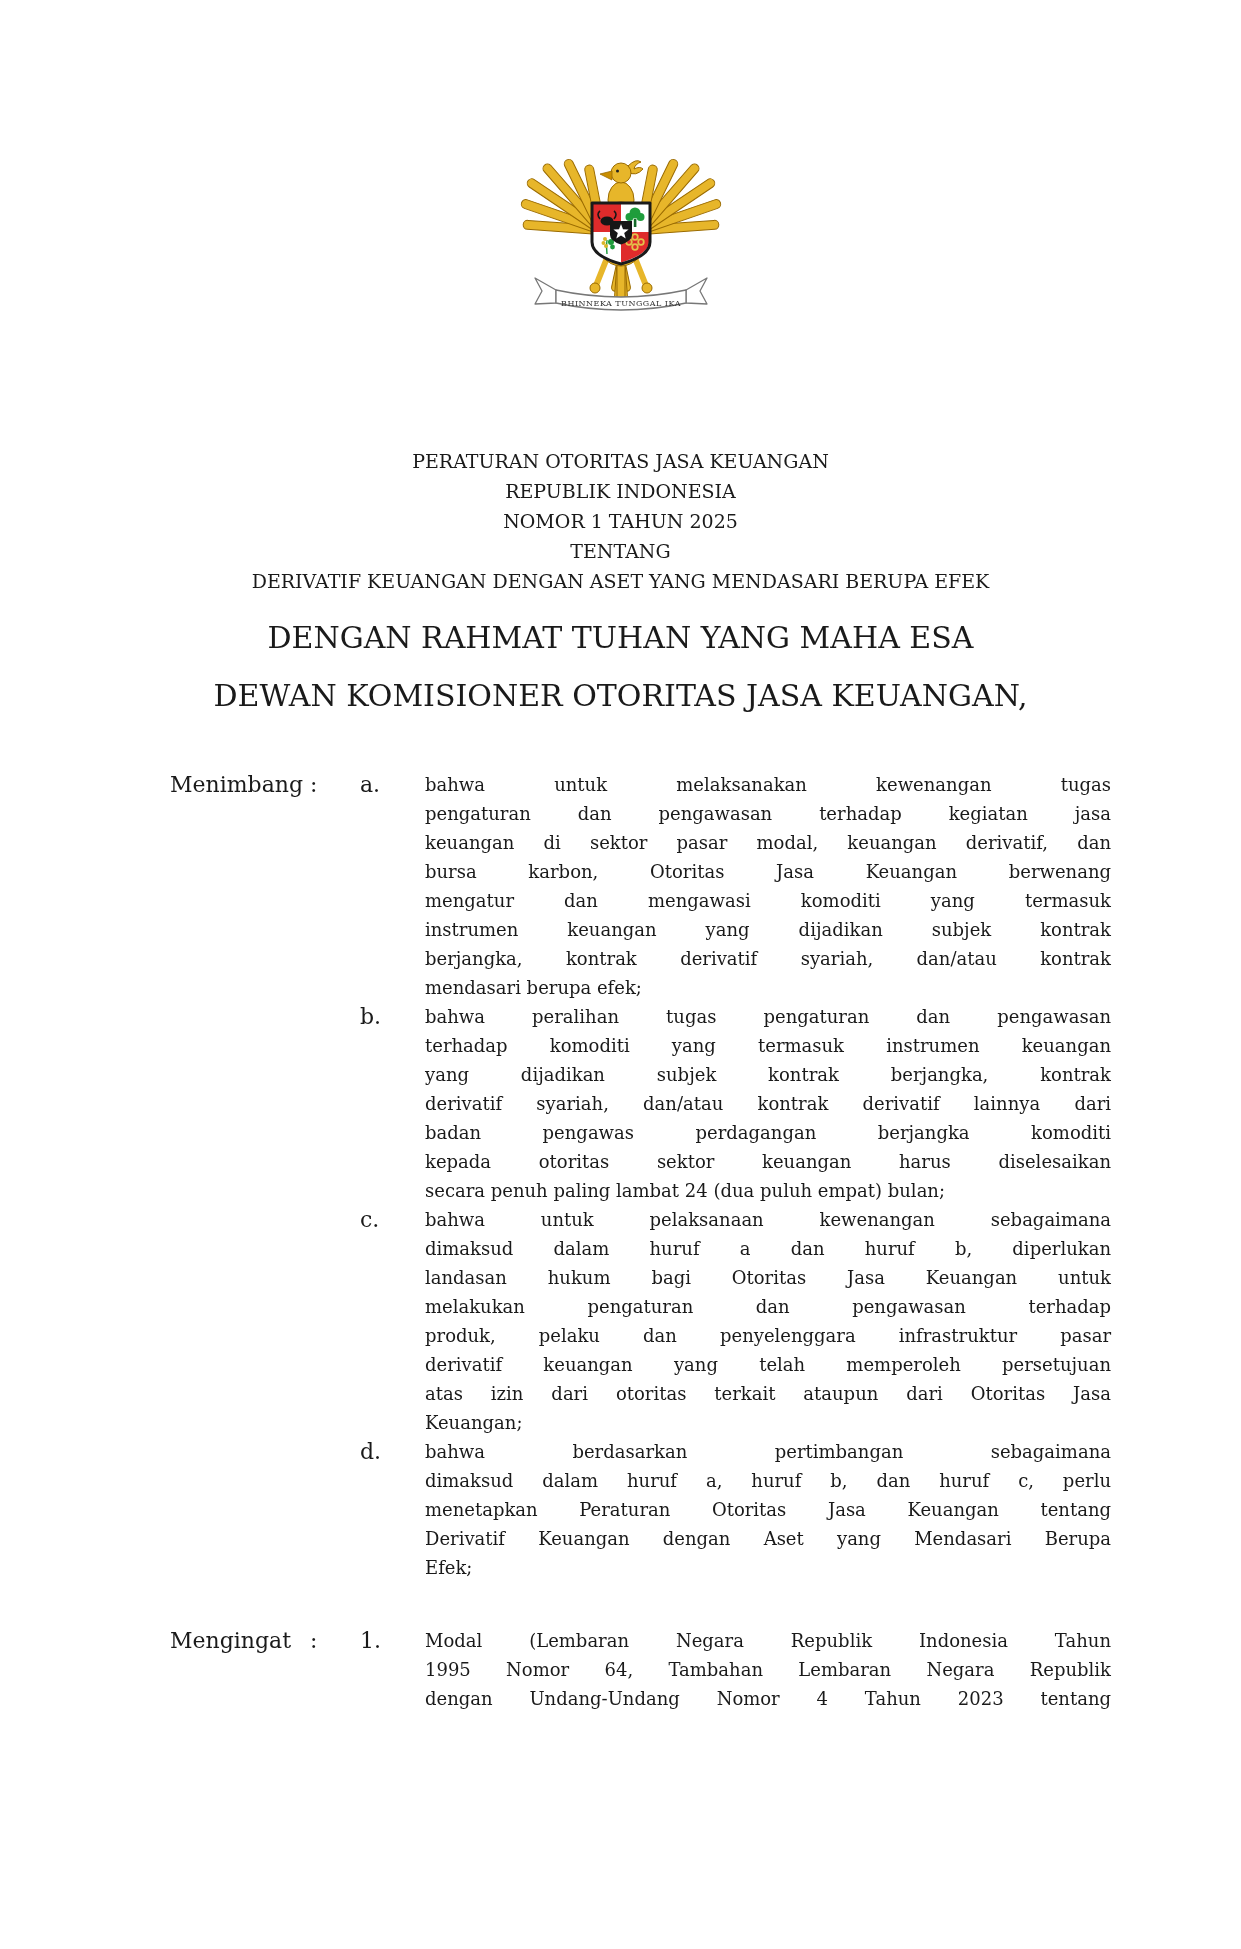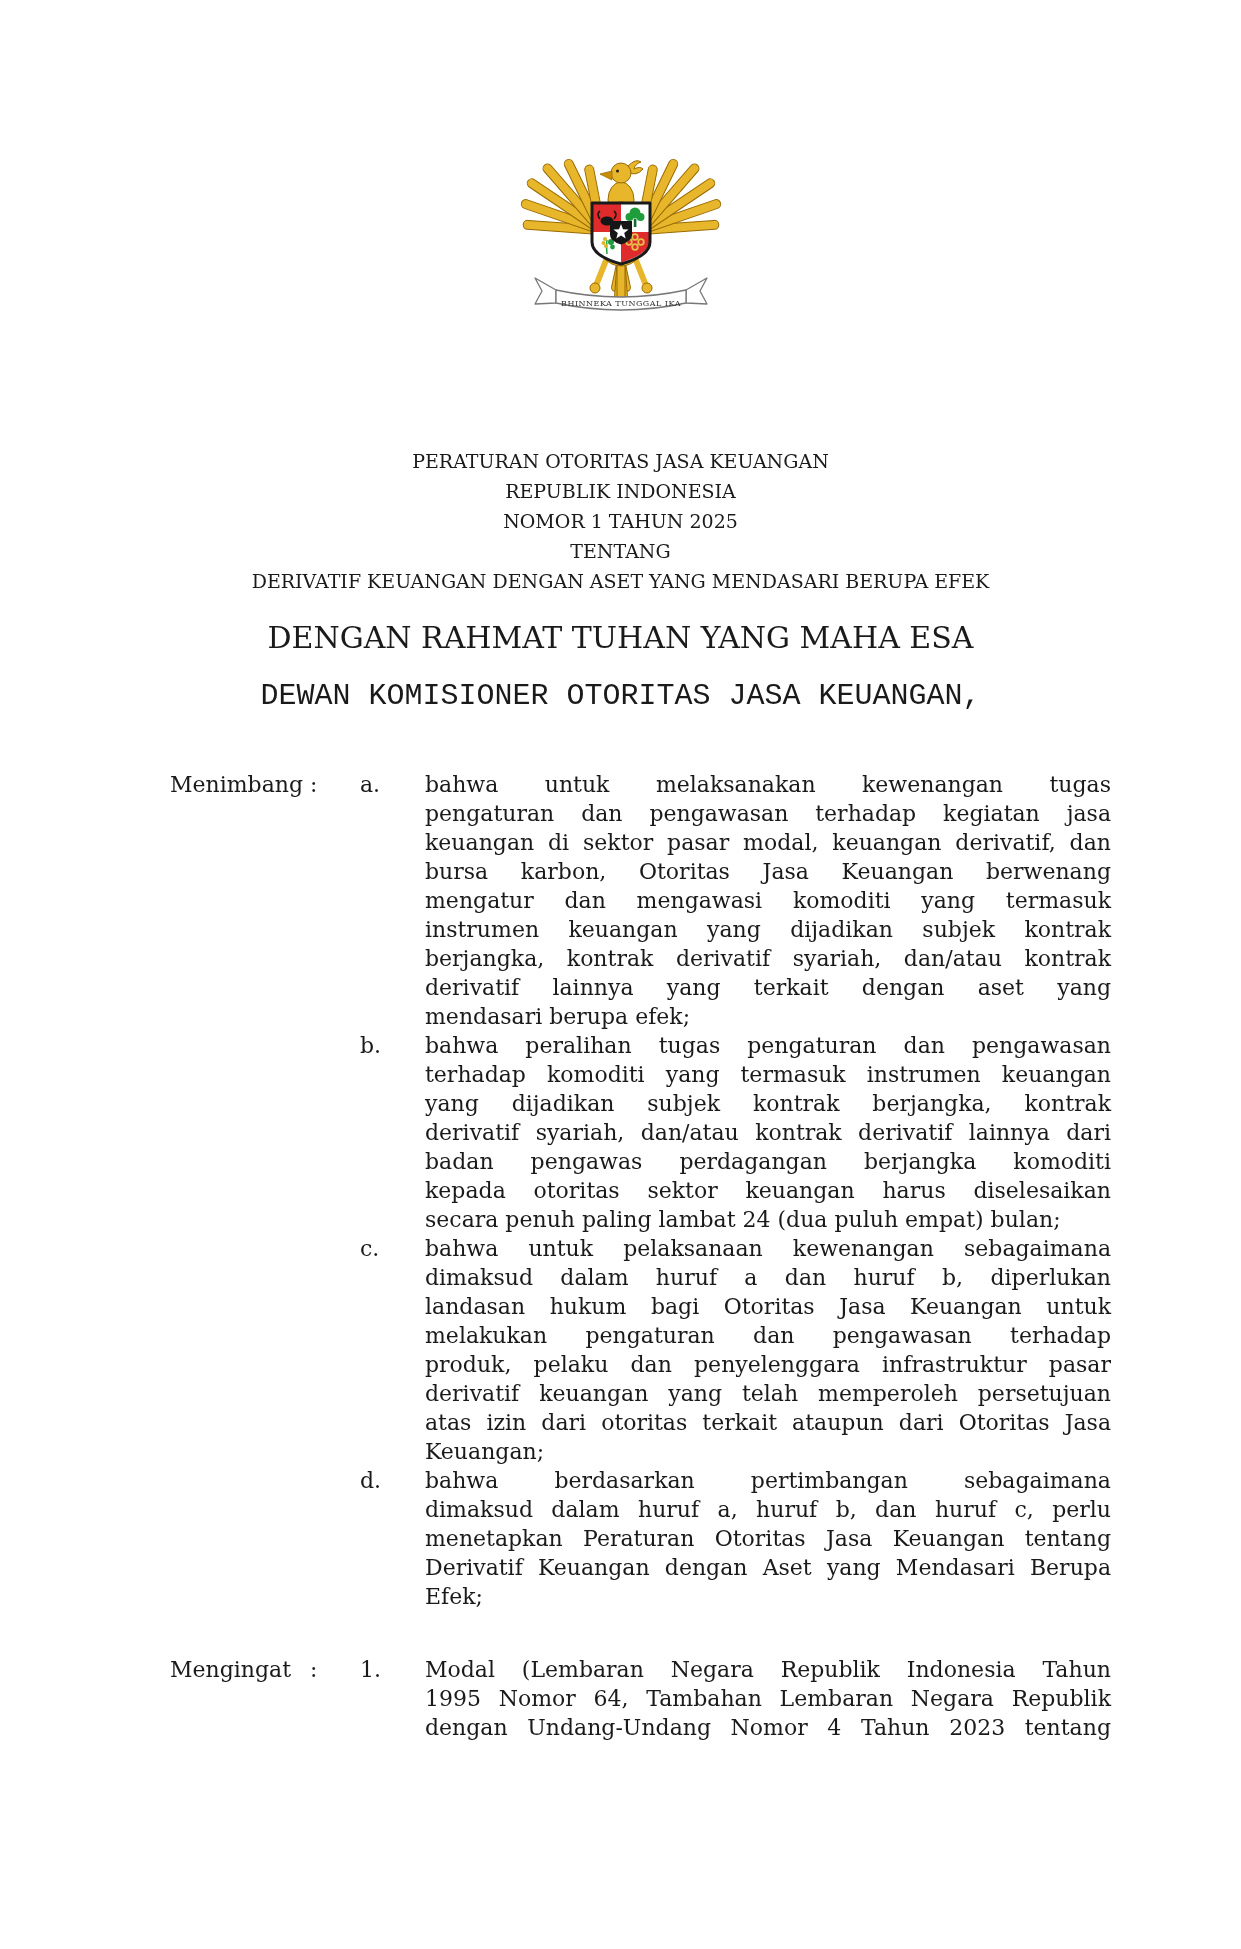--- a/index.html
+++ b/index.html
@@ -6,31 +6,31 @@
   body{
     width:1241px;height:1949px;background:#ffffff;
     font-family:"DejaVu Serif", serif;color:#1a1a1a;
     position:relative;overflow:hidden;
   }
   .emblem{position:absolute;top:140px;left:50%;transform:translateX(-50%);width:220px;height:200px;}
   .title-block{position:absolute;top:446px;left:0;width:1241px;text-align:center;}
   .title-line{height:30px;line-height:30px;font-size:19px;white-space:nowrap;}
   .center-line{position:absolute;left:0;width:1241px;text-align:center;height:30px;line-height:30px;font-size:30px;white-space:nowrap;}
   .invocation{top:623px;}
-  .authority{top:681px;font-family:Liberation Mono, monospace;}
+  .authority{top:681px;}
   .content{position:absolute;top:770px;left:170px;width:941px;}
   .section{display:flex;align-items:flex-start;}
   .section.gap{margin-top:44px;}
   .sec-label{width:140px;font-size:22px;line-height:29px;height:29px;}
   .sec-colon{width:50px;font-size:22px;line-height:29px;height:29px;}
   .sec-items{width:751px;}
   .item{display:flex;align-items:flex-start;}
   .item-marker{width:65px;font-size:22px;line-height:29px;height:29px;}
   .item-lines{width:686px;}
-  .tline{height:29px;line-height:29px;font-size:22px;text-align:justify;text-align-last:justify;overflow:visible;}
+  .tline{height:29px;line-height:29px;font-size:18px;text-align:justify;text-align-last:justify;overflow:visible;}
   .tline.end{text-align-last:left;}
 </style>
 </head>
 <body>
 
 <svg class="emblem" viewBox="0 0 220 200" aria-hidden="true">
   <g stroke-linejoin="round">
 
     <g transform="translate(90,90)" fill="#E7B62A" stroke="#9A6B00" stroke-width="1">
       <rect x="0" y="-4.5" width="78" height="9" rx="4.5" transform="rotate(184)"></rect>
@@ -127,21 +127,20 @@
       <div class="item">
         <div class="item-marker">a.</div>
         <div class="item-lines">
           <div class="tline">bahwa untuk melaksanakan kewenangan tugas</div>
           <div class="tline">pengaturan dan pengawasan terhadap kegiatan jasa</div>
           <div class="tline">keuangan di sektor pasar modal, keuangan derivatif, dan</div>
           <div class="tline">bursa karbon, Otoritas Jasa Keuangan berwenang</div>
           <div class="tline">mengatur dan mengawasi komoditi yang termasuk</div>
           <div class="tline">instrumen keuangan yang dijadikan subjek kontrak</div>
           <div class="tline">berjangka, kontrak derivatif syariah, dan/atau kontrak</div>
-          <div class="tline">derivatif lainnya yang terkait dengan aset yang</div>
           <div class="tline end">mendasari berupa efek;</div>
         </div>
       </div>
       <div class="item">
         <div class="item-marker">b.</div>
         <div class="item-lines">
           <div class="tline">bahwa peralihan tugas pengaturan dan pengawasan</div>
           <div class="tline">terhadap komoditi yang termasuk instrumen keuangan</div>
           <div class="tline">yang dijadikan subjek kontrak berjangka, kontrak</div>
           <div class="tline">derivatif syariah, dan/atau kontrak derivatif lainnya dari</div>

